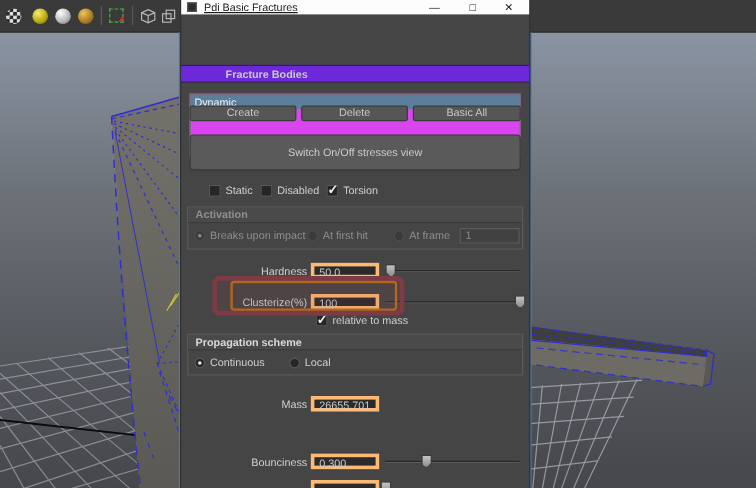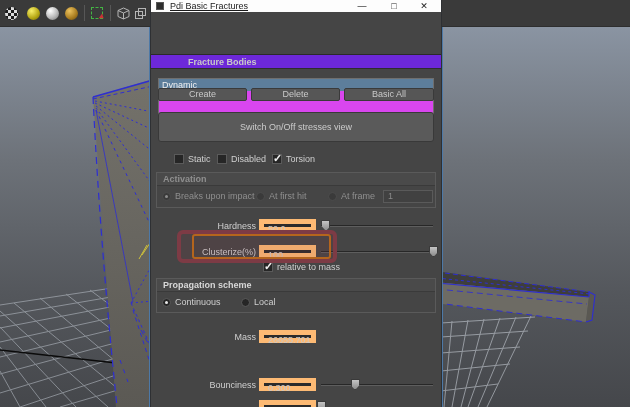--- a/index.html
+++ b/index.html
@@ -53,21 +53,21 @@
   .ghdr{height:13px;line-height:13px;background:#4a4a4a;border-bottom:1px solid #3a3a3a;padding-left:6px;font-weight:bold;}
   .opt{position:absolute;display:inline-flex;align-items:center;gap:4px;}
   .dim{color:#8f8f8f;}
   .dim .ghdr{color:#8f8f8f;}
   .dim .rd{background:#3a3a3a;border-color:#4c4c4c;}
   .dim .rd.on::after{background:#8d8d8d;}
   .framefield{position:absolute;left:226px;top:17px;width:50px;height:13px;background:#414141;
               border:1px solid #5a5a5a;color:#8a8a8a;line-height:11px;padding-left:4px;}
   .row{position:absolute;left:0;width:290px;height:14px;}
   .plabel{position:absolute;left:0;top:2px;width:105px;text-align:right;}
-  .pfield{position:absolute;left:108px;top:0;width:57px;height:13px;background:#2b2b2b;border:5px solid #fdba74;
+  .pfield{position:absolute;left:108px;top:0;width:57px;height:13px;background:#2b2b2b;border:3px solid #fdba74;
           color:#c9c9c9;line-height:11px;padding-left:4px;}
   .track{position:absolute;left:170px;top:6px;width:112px;height:2px;background:#272727;border-bottom:1px solid #5e5e5e;}
   .handle{position:absolute;top:-5px;width:9px;height:11px;background:linear-gradient(#c4c4c4,#8d8d8d);
           border:1px solid #3a3a3a;clip-path:polygon(0 0,100% 0,100% 55%,50% 100%,0 55%);}
   .hl-outer{position:absolute;left:26px;top:230px;width:160px;height:33px;border:4px solid #7d3b45;
             border-radius:6px;background:rgba(150,60,70,0.12);z-index:10;pointer-events:none;}
   .hl-inner{position:absolute;left:41px;top:234px;width:139px;height:25px;border:2px solid #b5651d;
             border-radius:3px;z-index:11;pointer-events:none;}
 </style>
 </head>

